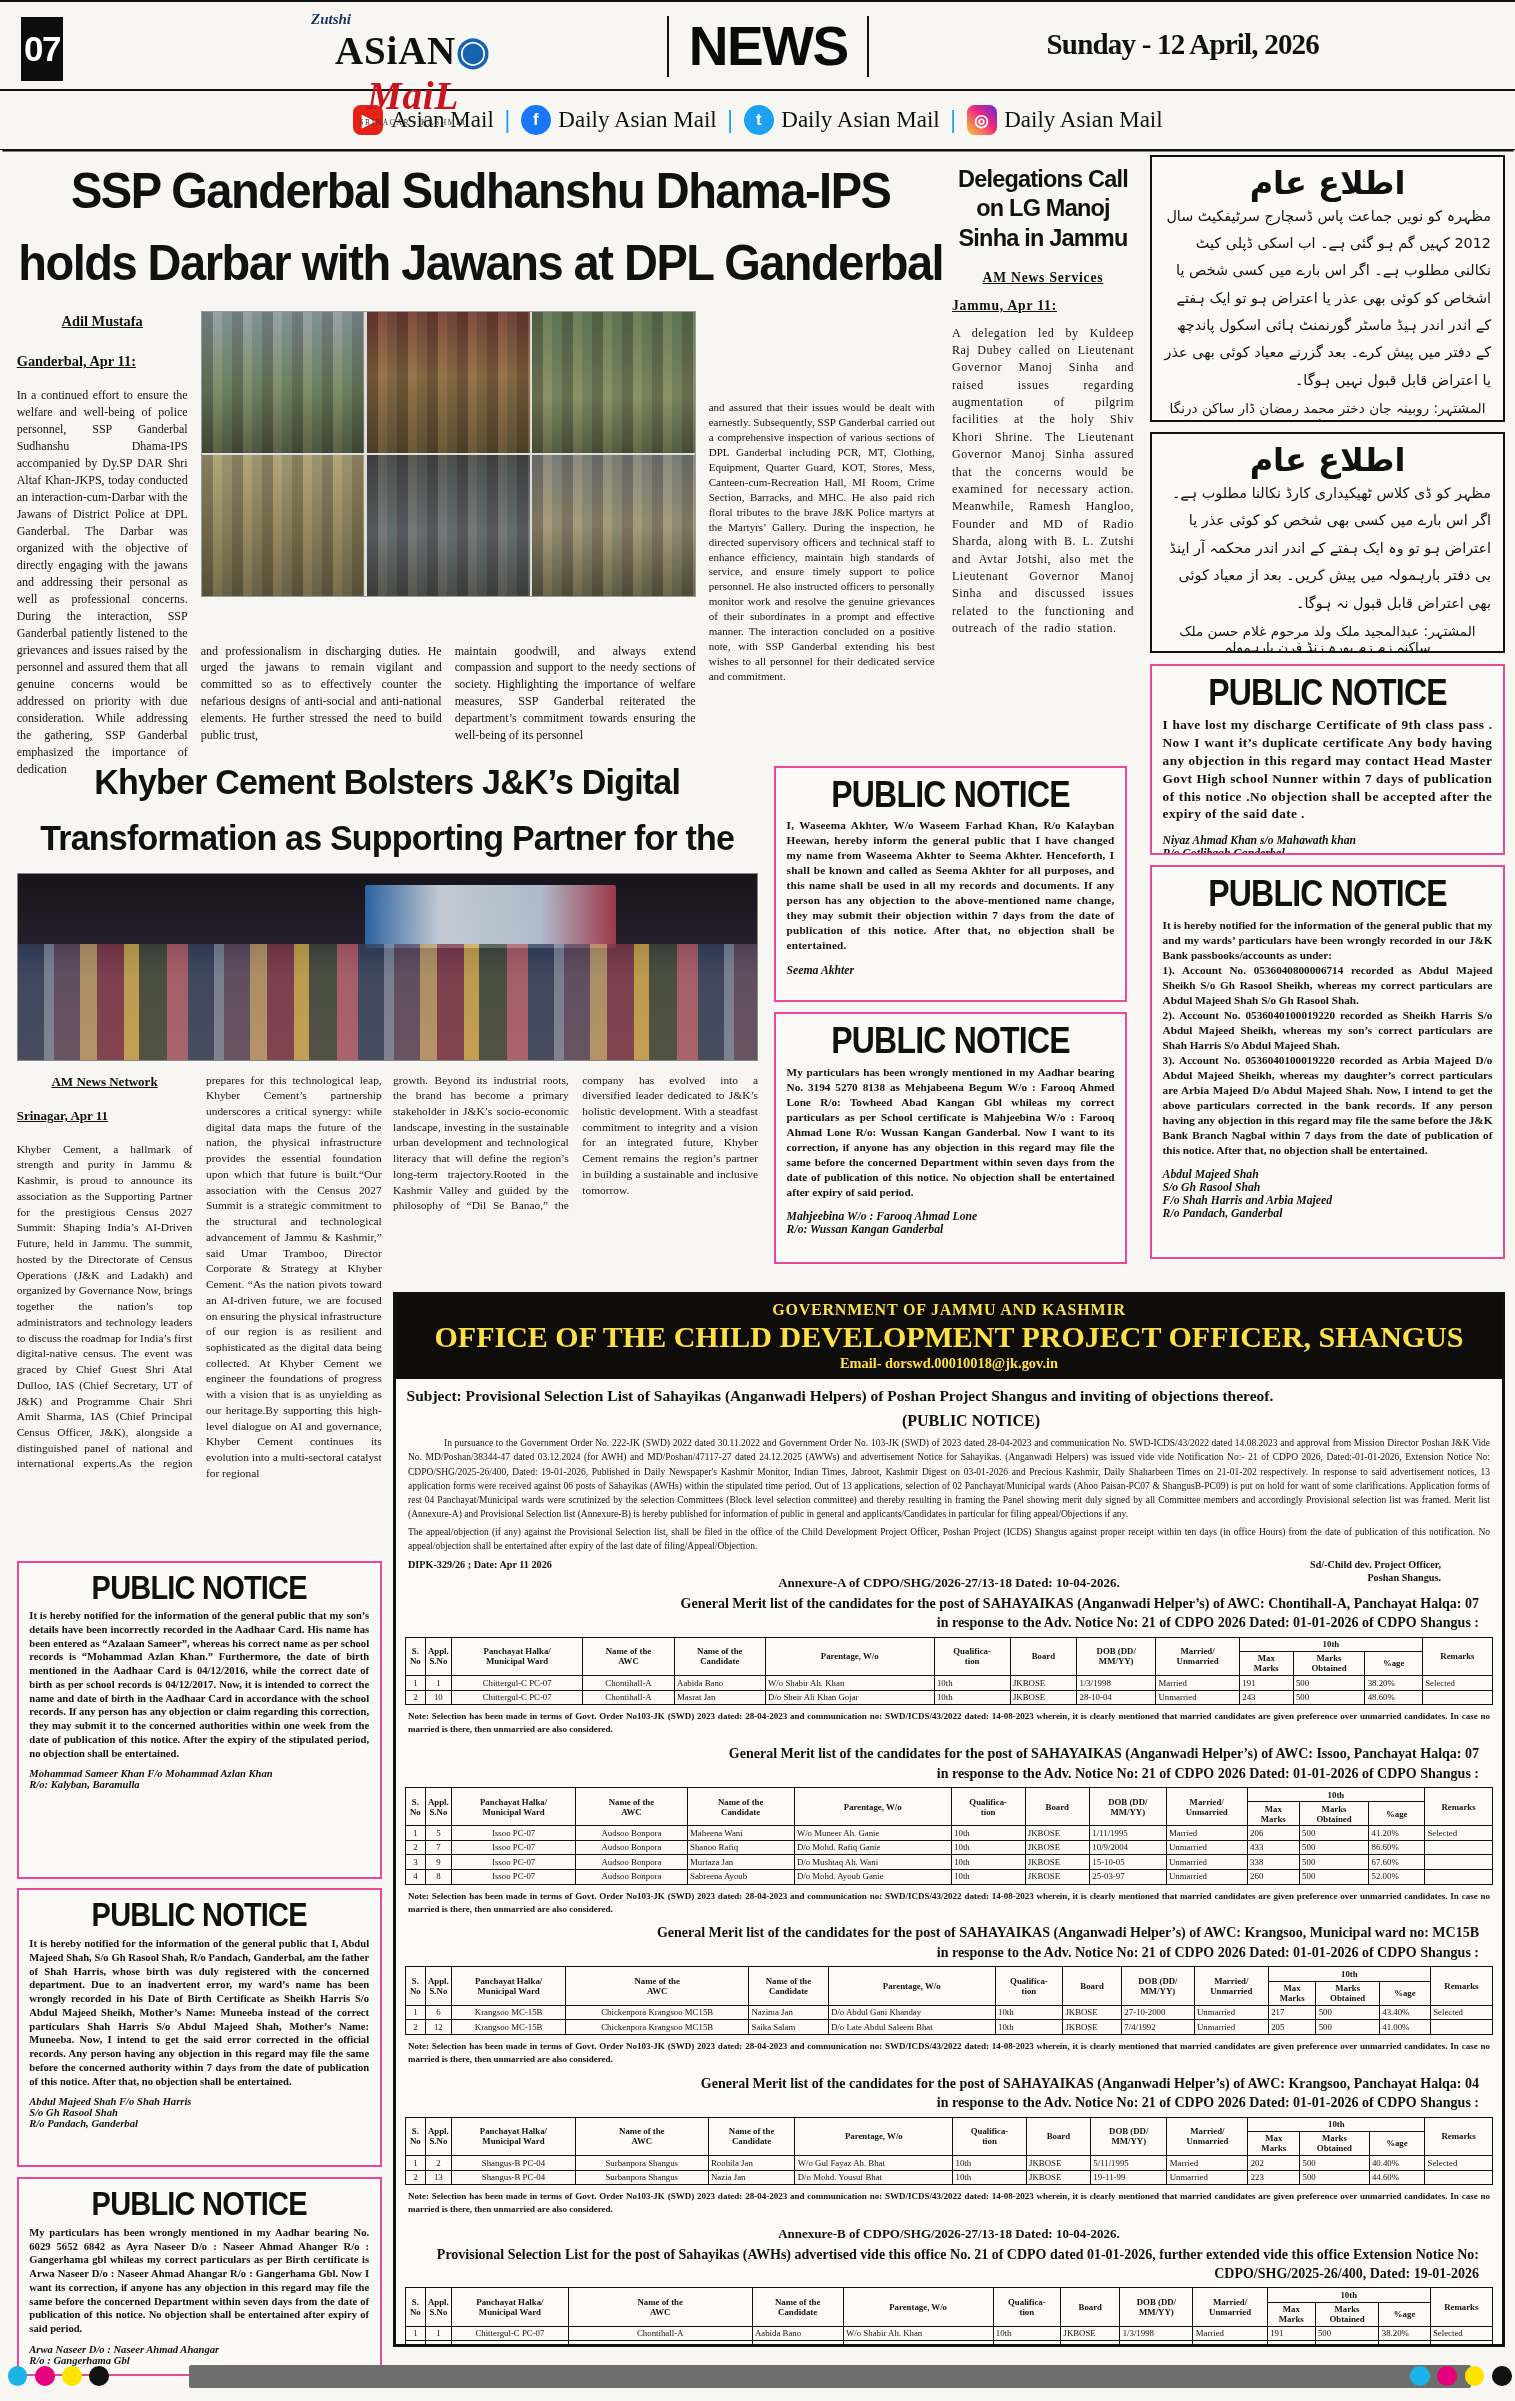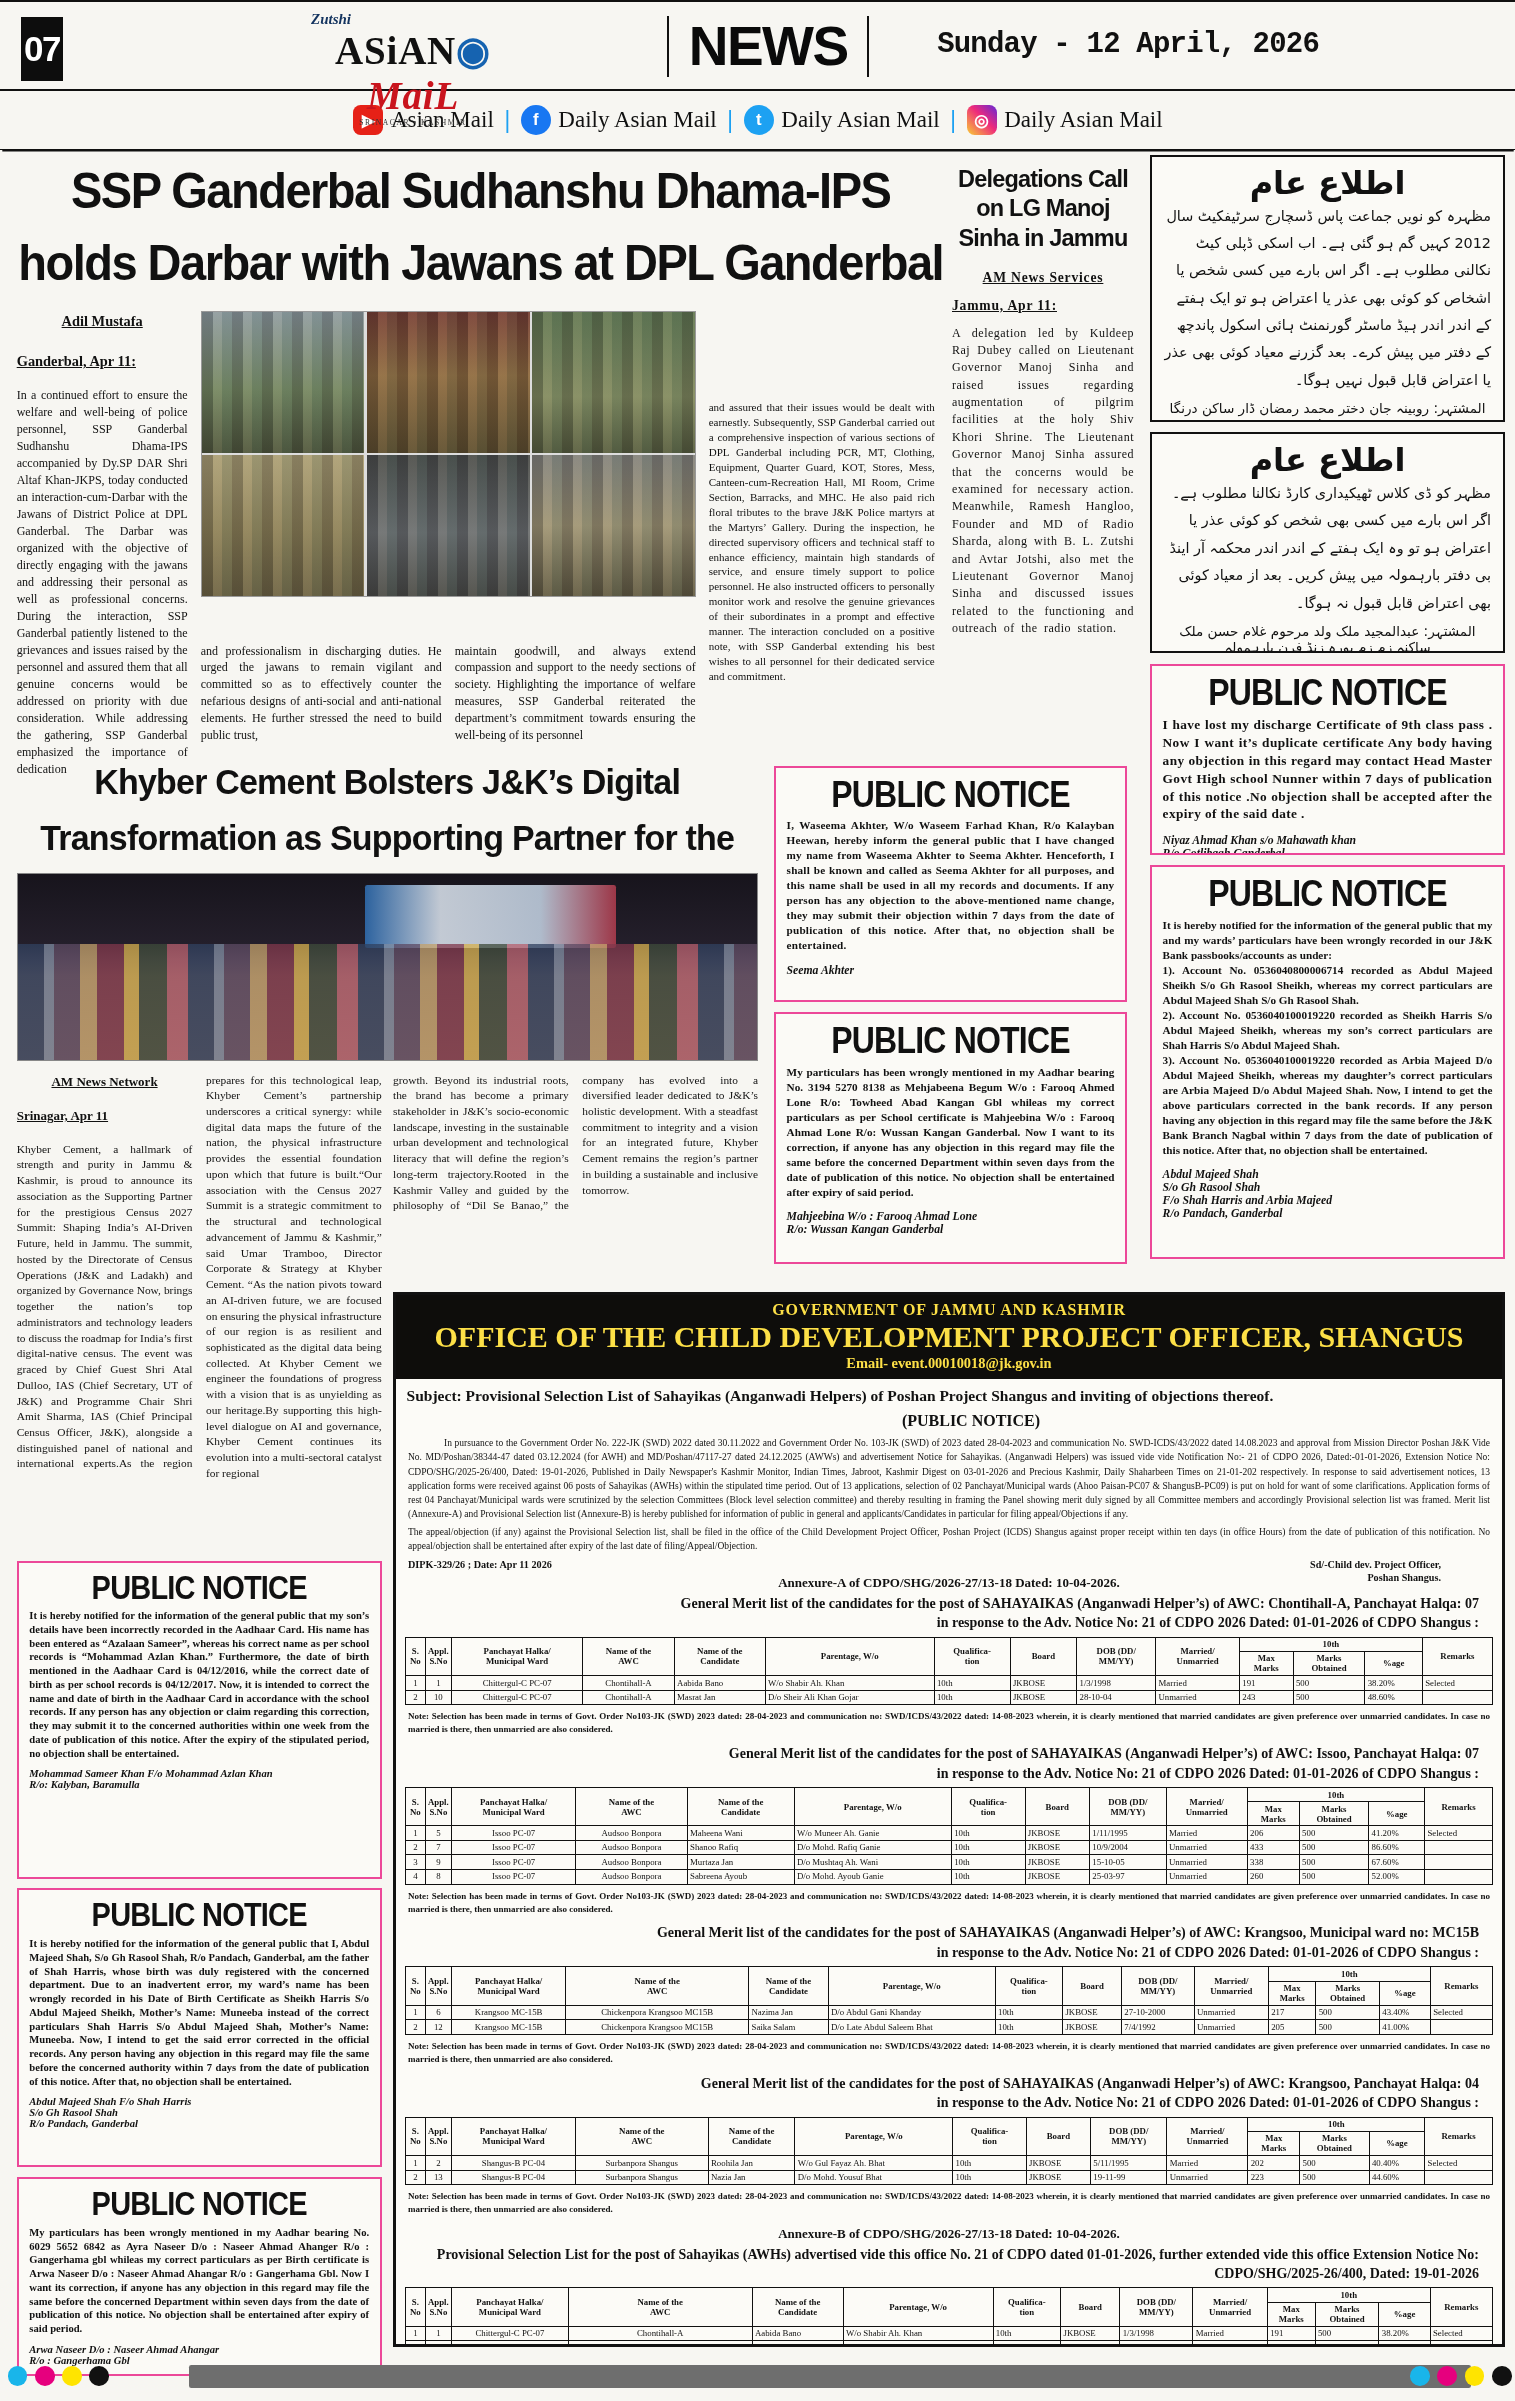--- a/index.html
+++ b/index.html
@@ -17,21 +17,21 @@
             display:flex; align-items:center; justify-content:center; letter-spacing:-1.5px;}
   .brand { position:absolute; left:288px; top:9px; width:250px; text-align:center; }
   .brand .daily { font-family:"Liberation Serif",serif; font-style:italic; font-weight:bold; font-size:15px; color:#13335f; display:block; text-align:left; margin-left:23px;}
   .brand .main { font-size:39px; font-weight:bold; letter-spacing:0.8px; font-family:"Liberation Serif",serif; }
   .brand .main .globe { color:#1663b0; }
   .brand .main .mail { color:#c9141d; font-style:italic; }
   .brand .tagline { display:block; font-size:7.6px; letter-spacing:1.5px; color:#333; }
   .news-tag { position:absolute; left:667px; top:13.6px; font-family:"Liberation Sans",sans-serif;
               font-weight:bold; font-size:55px; letter-spacing:-1.5px; color:#0a0a0a;
               border-left:2.3px solid #111; border-right:2.3px solid #111; padding:0 19.7px; line-height:61px;}
-  .issue-date { position:absolute; right:197px; top:26px; font-family:Liberation Mono, monospace;
+  .issue-date { position:absolute; right:197px; top:26px; font-family:Liberation Serif, serif;
                 font-weight:bold; font-size:29px; letter-spacing:-0.8px; }
   
   .socialbar { height:59px; display:flex; align-items:center; justify-content:center; gap:10.6px;
                border-bottom:0.8px solid #111; box-shadow:0 3.8px 0 -2.3px #111; }
   .social-item { display:flex; align-items:center; gap:7.6px; font-size:23px; font-family:"Liberation Serif",serif; }
   .sicon { width:30px; height:30px; display:flex; align-items:center; justify-content:center;
            color:#fff; font-family:"Liberation Sans",sans-serif; font-weight:bold; font-size:16.7px; }
   .yt { background:#e62117; border-radius:7.6px; }
   .fb { background:#1877f2; border-radius:50%; }
   .tw { background:#1da1f2; border-radius:50%; }
@@ -293,21 +293,21 @@
         <div class="pn-body">My particulars has been wrongly mentioned in my Aadhar bearing No. 6029 5652 6842 as Ayra Naseer D/o : Naseer Ahmad Ahanger R/o : Gangerhama gbl whileas my correct particulars as per Birth certificate is Arwa Naseer D/o : Naseer Ahmad Ahangar R/o : Gangerhama Gbl. Now I want its correction, if anyone has any objection in this regard may file the same before the concerned Department within seven days from the date of publication of this notice. No objection shall be entertained after expiry of said period.</div>
         <div class="pn-sig">Arwa Naseer D/o : Naseer Ahmad Ahangar
 R/o : Gangerhama Gbl</div>
       </div>
     </div>
 
     <div class="abs gov">
       <div class="gov-head">
         <div class="g1">GOVERNMENT OF JAMMU AND KASHMIR</div>
         <div class="g2">OFFICE OF THE CHILD DEVELOPMENT PROJECT OFFICER, SHANGUS</div>
-        <div class="g3">Email- event.00010018@jk.gov.in</div>
+        <div class="g3">Email- dorswd.00010018@jk.gov.in</div>
       </div>
       <div class="gov-subject">Subject: Provisional Selection List of Sahayikas (Anganwadi Helpers) of Poshan Project Shangus and inviting of objections thereof.</div>
       <div class="gov-pn">(PUBLIC NOTICE)</div>
       <div class="gov-para"><span class="ind"></span><span>In pursuance to the Government Order No. 222-JK (SWD) 2022 dated 30.11.2022 and Government Order No. 103-JK (SWD) of 2023 dated 28-04-2023 and communication No. SWD-ICDS/43/2022 dated 14.08.2023 and approval from Mission Director Poshan J&amp;K Vide No. MD/Poshan/38344-47 dated 03.12.2024    (for AWH) and MD/Poshan/47117-27 dated 24.12.2025 (AWWs) and advertisement Notice for Sahayikas. (Anganwadi Helpers) was issued vide vide Notification No:- 21 of CDPO 2026, Dated:-01-01-2026, Extension Notice No: CDPO/SHG/2025-26/400, Dated:    19-01-2026, Published in Daily Newspaper's Kashmir Monitor, Indian Times, Jabroot, Kashmir Digest on 03-01-2026 and Precious Kashmir, Daily Shaharbeen Times on 21-01-202 respectively. In response to said advertisement notices, 13 application forms were received against 06 posts of Sahayikas (AWHs) within the stipulated time period. Out of 13 applications, selection of 02 Panchayat/Municipal wards (Ahoo Paisan-PC07 &amp; ShangusB-PC09) is put on hold for want of some clarifications. Application forms of rest 04 Panchayat/Municipal wards were scrutinized by the selection Committees (Block level selection committee) and thereby resulting in framing the Panel showing merit duly signed by all Committee members and accordingly Provisional selection list was framed. Merit list (Annexure-A) and Provisional Selection list (Annexure-B) is hereby published for information of public in general and applicants/Candidates in particular for filing appeal/Objections if any.</span></div>
       <div class="gov-para">The appeal/objection (if any) against the Provisional Selection list, shall be filed in the office of the Child Development Project Officer, Poshan Project (ICDS) Shangus against proper receipt within ten days (in office Hours) from the date of publication of this notification. No appeal/objection shall be entertained after expiry of the last date of filing/Appeal/Objection.</div>
       <div class="gov-sd">Sd/-Child dev. Project Officer,
 Poshan Shangus.</div>
       <div class="gov-dipk">DIPK-329/26 ; Date: Apr 11 2026</div>
       <div class="annex-title">Annexure-A of CDPO/SHG/2026-27/13-18        Dated: 10-04-2026.</div>
 

